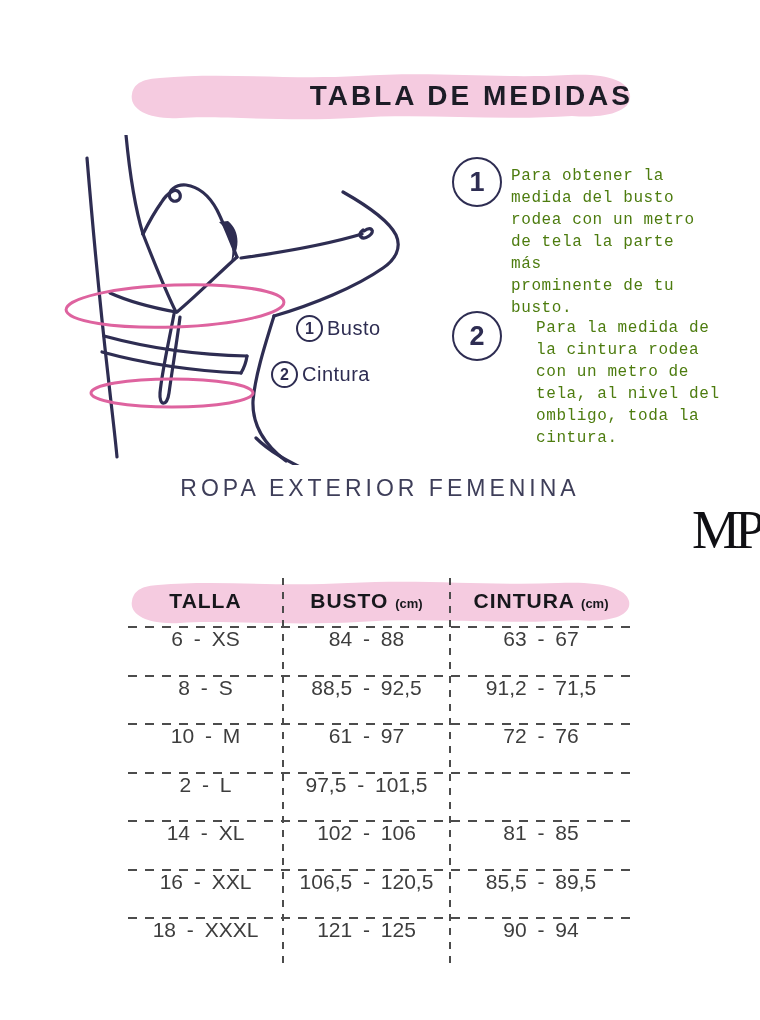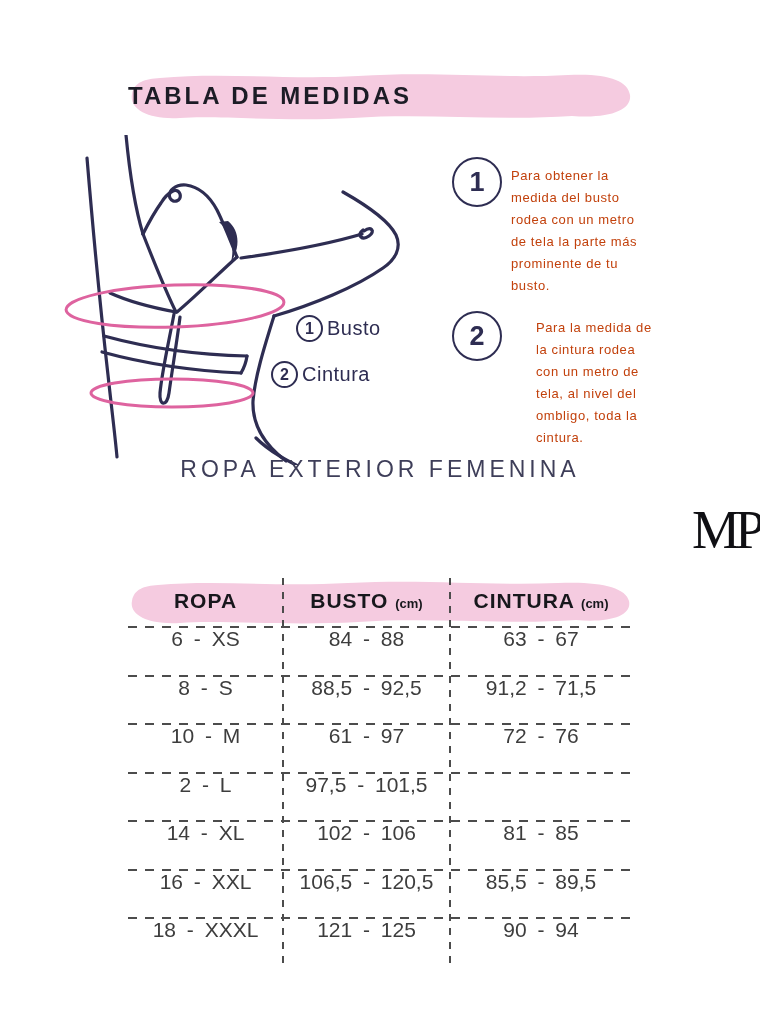--- a/index.html
+++ b/index.html
@@ -10,48 +10,48 @@
   html,body{margin:0;padding:0;background:#fff;}
   .canvas{
     position:relative;width:760px;height:1020px;background:#ffffff;
     font-family:"Liberation Sans",sans-serif;overflow:hidden;
   }
   
   .title-wrap{position:absolute;left:128px;top:70px;width:505px;height:52px;}
   .title-wrap svg{position:absolute;left:0;top:0;}
   .blob-fill{fill:var(--blob-pink);}
   .title-text{
-    position:relative;width:100%;height:52px;line-height:52px;text-align:left;
-    font-size:24px;font-weight:700;letter-spacing:3px;color:#1c1c26;
+    position:relative;width:100%;height:52px;line-height:52px;text-align:right;
+    font-size:28px;font-weight:700;letter-spacing:3px;color:#1c1c26;
   }
   
   .fig{position:absolute;left:50px;top:135px;}
   .fig .line{fill:none;stroke:var(--navy);stroke-width:3.2;stroke-linecap:round;}
   .fig .fillnavy{fill:var(--navy);stroke:none;}
   .fig .tape{fill:none;stroke:var(--tape-pink);stroke-width:3;}
   .fig-label{position:absolute;display:flex;align-items:center;gap:4px;color:var(--navy);}
   .fig-label .num-circle{
     width:27px;height:27px;border:2px solid var(--navy);border-radius:50%;
     display:flex;align-items:center;justify-content:center;
     font-size:16px;font-weight:700;color:var(--navy);box-sizing:border-box;
   }
   .fig-label .lbl{font-size:20px;letter-spacing:0.5px;}
   
   .instr-circle{
     position:absolute;width:50px;height:50px;border:2.5px solid var(--navy);border-radius:50%;
     display:flex;align-items:center;justify-content:center;
     font-size:27px;font-weight:700;color:var(--navy);box-sizing:border-box;
   }
   .instr-text{
-    position:absolute;width:186px;font-size:13px;line-height:22px;letter-spacing:0.6px;
-    color:#c2410c;white-space:pre-line;
+    position:absolute;width:186px;font-size:16px;line-height:22px;letter-spacing:0.6px;
+    color:#4d7c0f;white-space:pre-line;font-family:Liberation Mono, monospace;
   }
   
   .section-heading{
-    position:absolute;left:0;top:456px;width:760px;text-align:center;
+    position:absolute;left:0;top:475px;width:760px;text-align:center;
     font-size:23px;letter-spacing:4px;color:#3e3e59;
   }
   .brand-logo{
     position:absolute;left:0;top:498px;width:760px;text-align:right;
     font-family:"Liberation Serif",serif;font-size:54px;line-height:1.2;
     letter-spacing:-5px;color:#101014;
   }
   
   .size-table{position:absolute;left:128px;top:575px;width:504px;height:395px;}
   .header-blob{position:absolute;left:0;top:3px;}
@@ -137,21 +137,21 @@
 
   <div class="section-heading">ROPA EXTERIOR FEMENINA</div>
   <div class="brand-logo">MP</div>
 
   <div class="size-table">
     <svg class="header-blob" width="504" height="47" viewBox="0 0 504 47">
       <path class="blob-fill" d="M 30 7 C 90 2 150 9 220 5 C 300 1 360 8 430 5 C 470 3 498 9 501 23 C 504 37 484 45 448 42 C 380 47 300 39 230 44 C 160 48 90 42 52 45 C 20 47 1 37 4 23 C 6 11 16 8 30 7 Z"></path>
     </svg>
 
     <div class="thead">
-      <div class="cell c1"><span>ROPA</span> <span class="unit"></span></div>
+      <div class="cell c1"><span>TALLA</span> <span class="unit"></span></div>
       <div class="cell c2"><span>BUSTO</span> <span class="unit">(cm)</span></div>
       <div class="cell c3"><span>CINTURA</span> <span class="unit">(cm)</span></div>
     </div>
 
     <div class="trow">
       <div class="cell c1">6 - XS</div>
       <div class="cell c2">84 - 88</div>
       <div class="cell c3">63 - 67</div>
     </div>
     <div class="trow">

